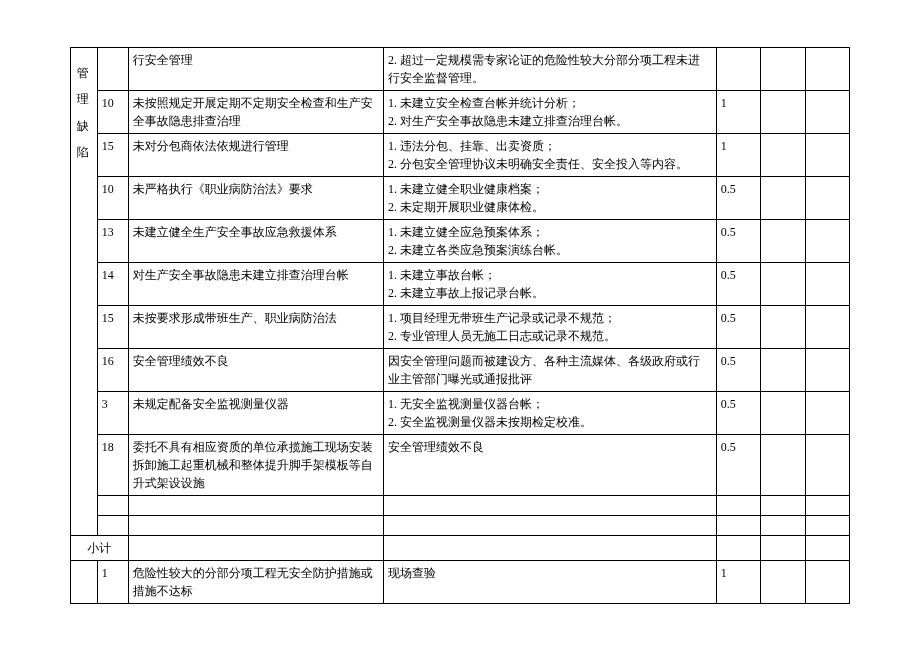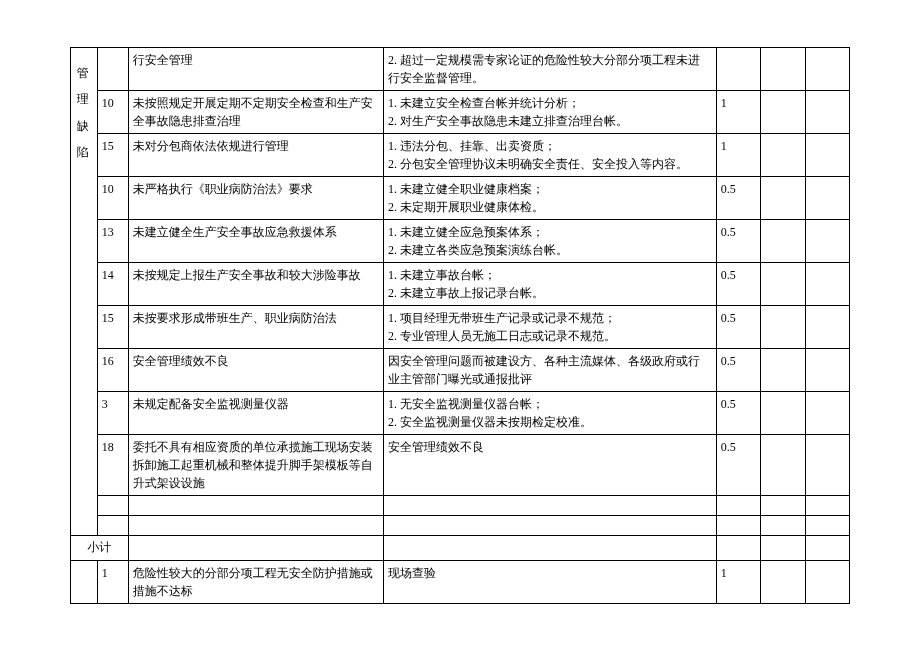--- a/index.html
+++ b/index.html
@@ -39,21 +39,21 @@
     .col-score { width: 40px; text-align: left; padding-left:6px; }
     .col-e { width: 40px; }
     .col-f { width: 40px; }
     .vcat {
       writing-mode: horizontal-tb;
       text-align: center;
       letter-spacing: 2px;
       padding-top: 12px;
       line-height: 2.2;
     }
-    .subtotal-row td { height: 22px; font-family: Liberation Mono, monospace; }
+    .subtotal-row td { height: 22px; }
     .blank-row td { height: 20px; }
   </style>
 </head>
 <body>
 
 <div class="page">
   <table>
     <colgroup>
       <col class="col-cat">
       <col class="col-no">
@@ -104,21 +104,21 @@
       <tr>
         <td>13</td>
         <td>未建立健全生产安全事故应急救援体系</td>
         <td>1. 未建立健全应急预案体系；<br>2. 未建立各类应急预案演练台帐。</td>
         <td>0.5</td>
         <td></td>
           <td></td>
       </tr>
       <tr>
         <td>14</td>
-        <td>未按规定上报生产安全事故和较大涉险事故</td>
+        <td>对生产安全事故隐患未建立排查治理台帐</td>
         <td>1. 未建立事故台帐；<br>2. 未建立事故上报记录台帐。</td>
         <td>0.5</td>
         <td></td>
           <td></td>
       </tr>
       <tr>
         <td>15</td>
         <td>未按要求形成带班生产、职业病防治法</td>
         <td>1. 项目经理无带班生产记录或记录不规范；<br>2. 专业管理人员无施工日志或记录不规范。</td>
         <td>0.5</td>

